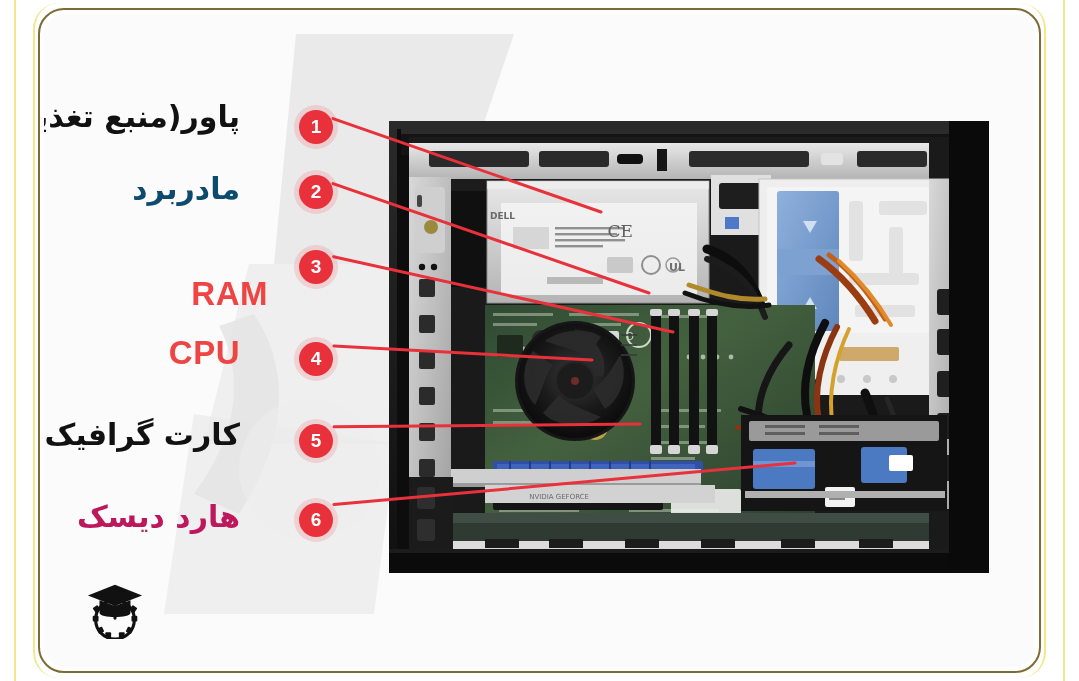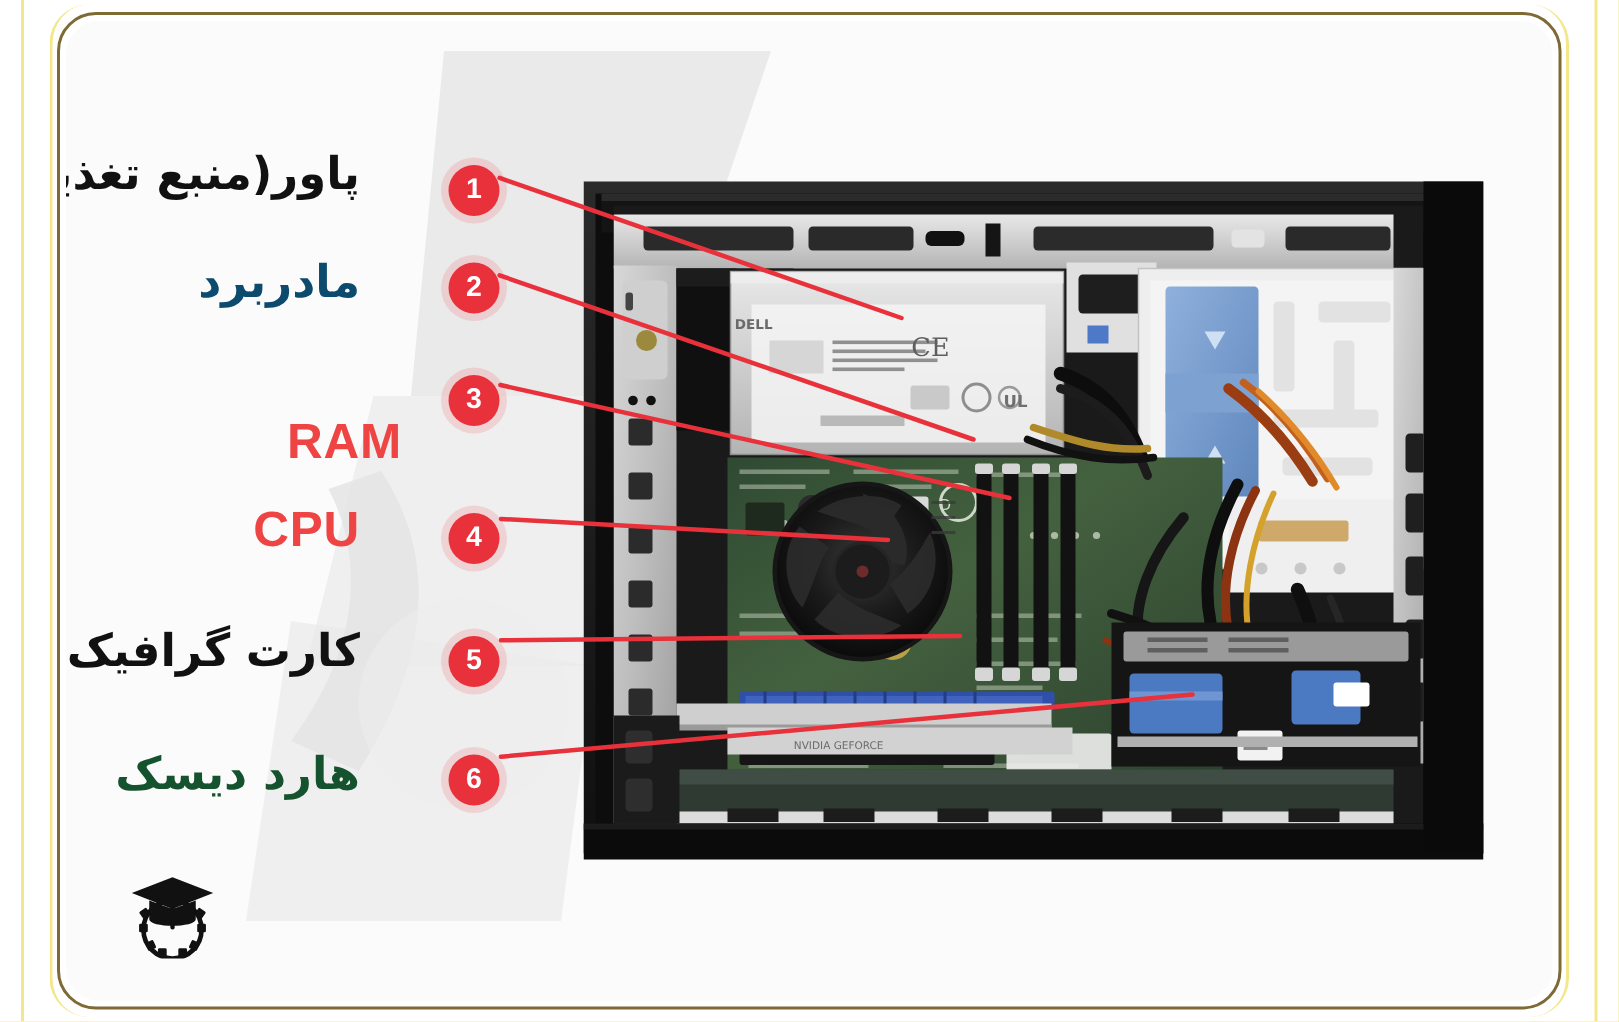--- a/index.html
+++ b/index.html
@@ -427,21 +427,21 @@
           <line x1="289.9992667901459" y1="412.84211207315656" x2="596" y2="410" stroke="#e8313a" stroke-width="3" stroke-linecap="round"></line>
           <line x1="289.931628692722" y1="490.476861854002" x2="751" y2="449" stroke="#e8313a" stroke-width="3" stroke-linecap="round"></line>
         </g>
     </svg>
 
     <div class="label fa" style="right: 795px; top: 88px; color: rgb(17, 17, 17);">پاور(منبع تغذیه)</div>
     <div class="label fa" style="right: 795px; top: 160px; color: #0c4a6e;">مادربرد</div>
     <div class="label en" style="right: 767px; top: 230px; color: #ef4444; margin-top: 33px;">RAM</div>
     <div class="label en" style="right: 795px; top: 322px; color: #ef4444;">CPU</div>
     <div class="label fa" style="right: 795px; top: 406px; color: rgb(17, 17, 17);">کارت گرافیک</div>
-    <div class="label fa" style="right: 795px; top: 488px; color: #14532d; margin-left: 46px;">هارد دیسک</div>
+    <div class="label fa" style="right: 795px; top: 488px; color: #be185d; margin-left: 46px;">هارد دیسک</div>
 
     <div class="badge" style="left: 255px; top: 96px; background: rgb(232, 49, 58); color: rgb(255, 255, 255);">1</div>
     <div class="badge" style="left: 255px; top: 161px; background: rgb(232, 49, 58); color: rgb(255, 255, 255);">2</div>
     <div class="badge" style="left: 255px; top: 236px; background: rgb(232, 49, 58); color: rgb(255, 255, 255);">3</div>
     <div class="badge" style="left: 255px; top: 328px; background: rgb(232, 49, 58); color: rgb(255, 255, 255);">4</div>
     <div class="badge" style="left: 255px; top: 410px; background: rgb(232, 49, 58); color: rgb(255, 255, 255);">5</div>
     <div class="badge" style="left: 255px; top: 489px; background: rgb(232, 49, 58); color: rgb(255, 255, 255);">6</div>
 
     <svg class="logo" viewBox="0 0 64 64">
       <g fill="#111111">

